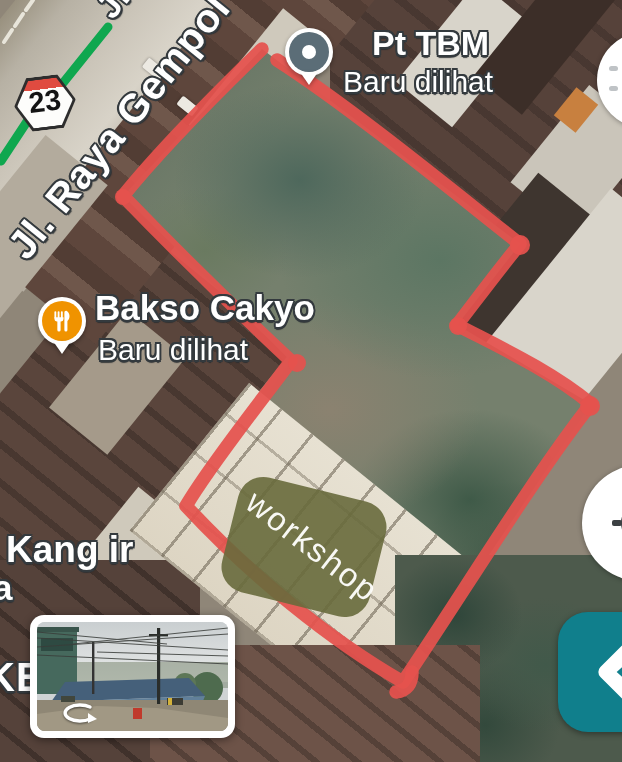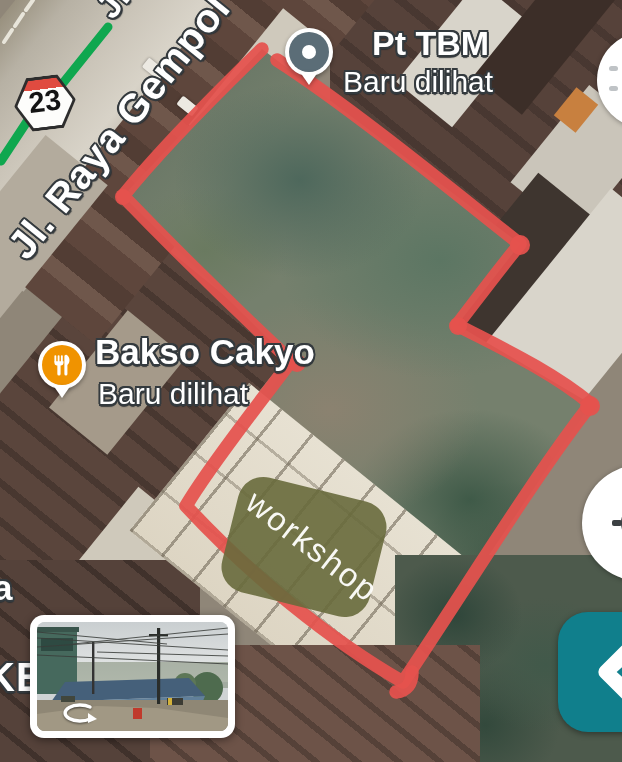--- a/index.html
+++ b/index.html
@@ -196,38 +196,39 @@
       <div class="pin-circle">
           <div class="pin-fill gray"></div>
           <div class="pin-dot"></div>
         </div>
       <div class="pin-tail"></div>
     </div>
     <div class="olabel poi-name" style="left:55px;top:-2px;padding-left:32px;">Pt TBM</div>
     <div class="olabel poi-sub" style="left:58px;top:38px;">Baru dilihat</div>
   </div>
 
-  <div style="left:38px;top:292px;width:280px;height:84px;margin-top:44px;">
+  <div style="left:38px;top:292px;width:280px;height:84px;">
     <div style="left:0;top:5px;">
       <div class="pin-circle">
           <div class="pin-fill orange"></div>
         <svg width="26" height="26" style="left:11px;top:11px;" viewBox="0 0 24 24" fill="#fff">
           <rect x="5" y="3" width="1.7" height="6.5" rx=".8"></rect>
           <rect x="8" y="3" width="1.7" height="6.5" rx=".8"></rect>
           <rect x="11" y="3" width="1.7" height="6.5" rx=".8"></rect>
           <path d="M5 8.6h8.4v1.6a2.2 2.2 0 0 1-2.2 2.2h-.5v7.9a1.5 1.5 0 0 1-3 0v-7.9h-.5A2.2 2.2 0 0 1 5 10.2z"></path>
           <path d="M16.4 2.8c2.7 1.5 3.5 6 1.2 8.6-.3.3-.6.5-.6.5v8.4a1.4 1.4 0 0 1-2.8 0V4.1c0-1.1 1.1-1.9 2.2-1.3z"></path>
         </svg>
       </div>
       <div class="pin-tail"></div>
     </div>
     <div class="olabel poi-name" style="left:57px;top:-2px;font-size:35px;">Bakso Cakyo</div>
     <div class="olabel poi-sub" style="left:60px;top:42px;">Baru dilihat</div>
   </div>
 
+  <div class="olabel kang">Kang ir</div>
   <div class="olabel part-a">a</div>
   <div class="olabel part-ke">KE</div>
 
   <div class="sv-thumb">
     <div class="sv-img">
       <svg width="191" height="109" viewBox="0 0 191 109">
         <defs>
           <linearGradient id="skyg" x1="0" y1="0" x2="0" y2="1">
             <stop offset="0" stop-color="#c9ced0"></stop>
               <stop offset="1" stop-color="#e9ebea"></stop>

